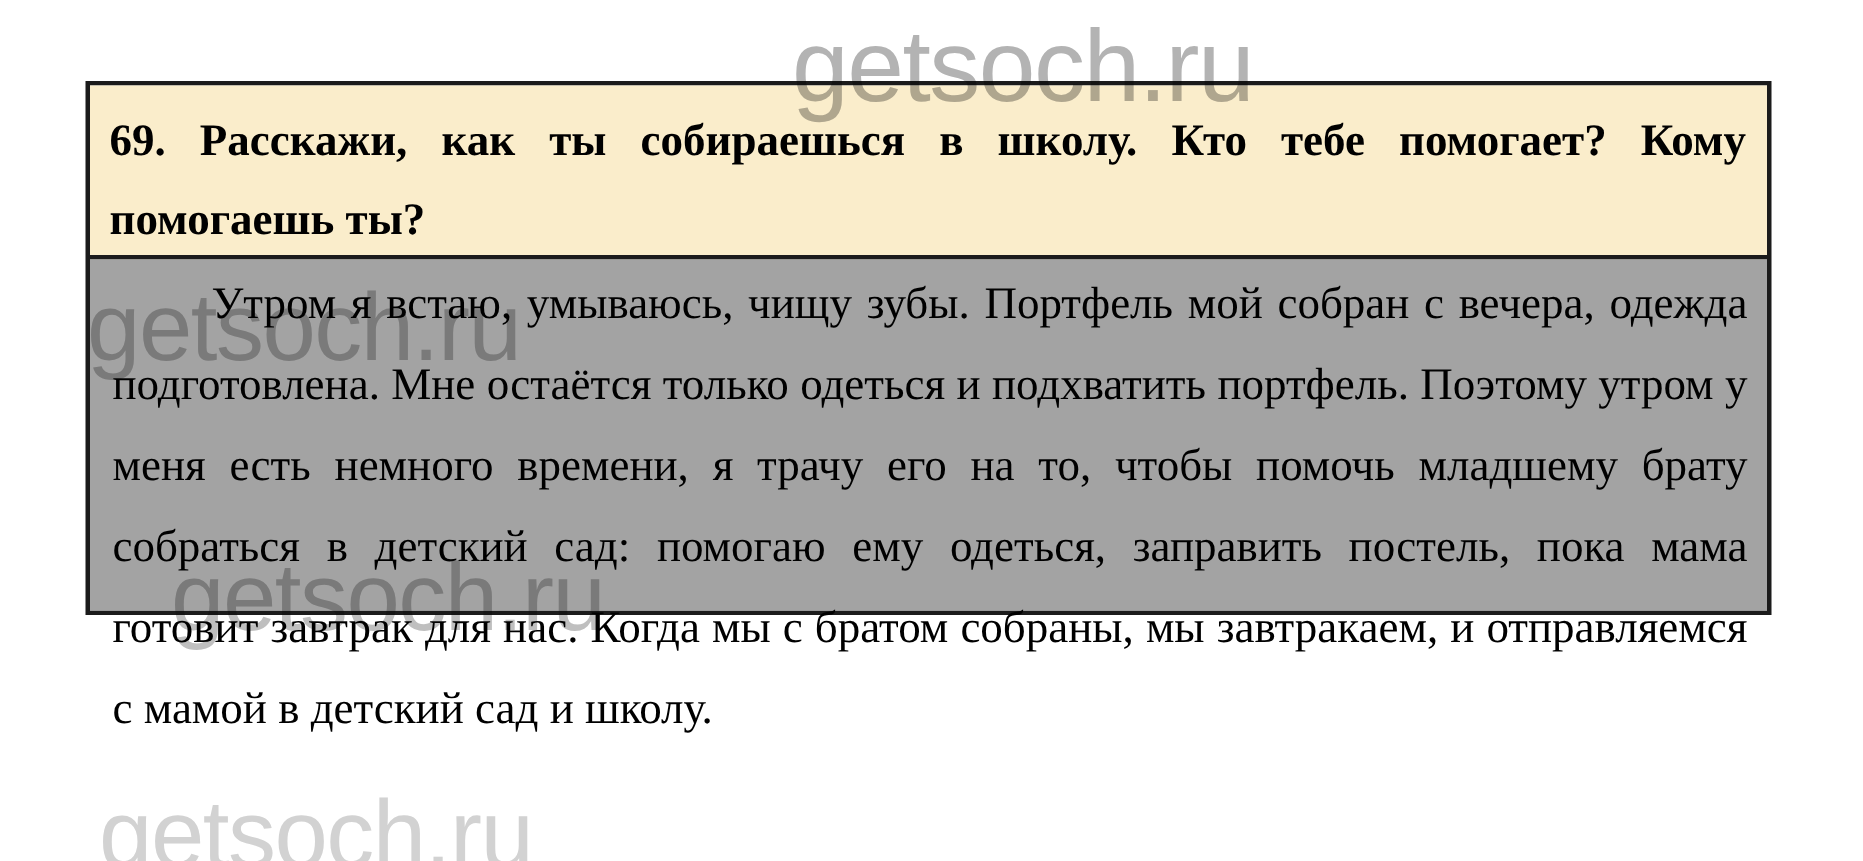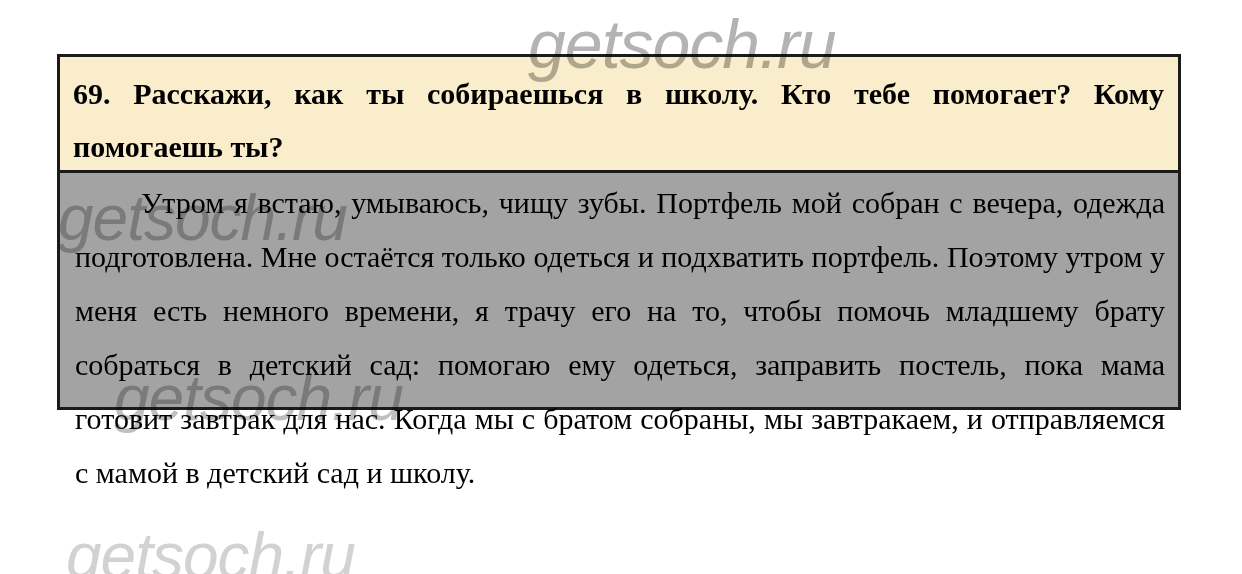--- a/index.html
+++ b/index.html
@@ -17,21 +17,20 @@
   .wm {
     position: absolute;
     font-family: "Liberation Sans", sans-serif;
     font-weight: 400;
     line-height: 1;
     white-space: nowrap;
     mix-blend-mode: multiply;
     pointer-events: none;
     z-index: 5;
     letter-spacing: -1px;
-    font-style: italic;
   }
   .wm-top    { left: 528px; top: 10px;  font-size: 68px; color: #b3b3b3; }
   .wm-mid1   { left: 58px;  top: 186px; font-size: 64px; color: #bfbfbf; }
   .wm-mid2   { left: 114px; top: 366px; font-size: 64px; color: #bfbfbf; }
   .wm-bottom { left: 66px;  top: 524px; font-size: 64px; color: #d2d2d2; }
 
   
   .card {
     position: absolute;
     left: 57px;

